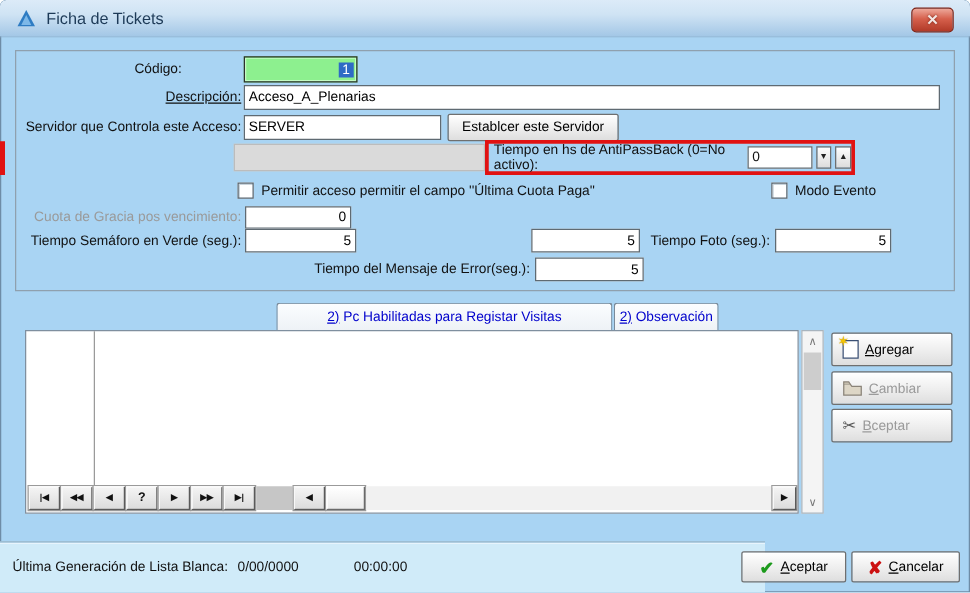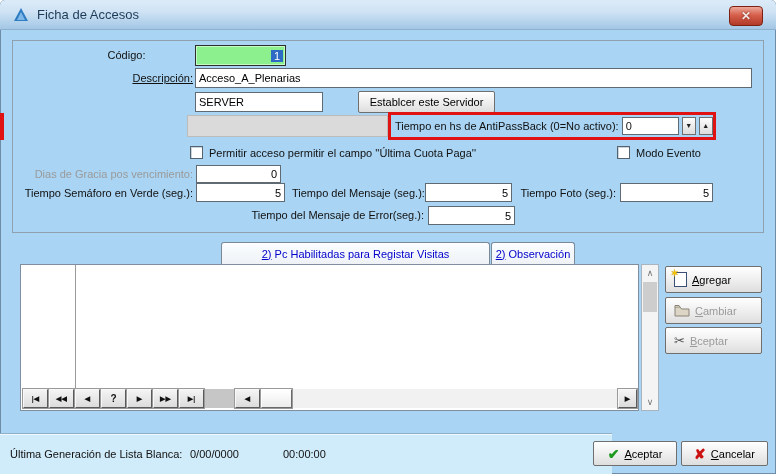--- a/index.html
+++ b/index.html
@@ -61,21 +61,21 @@
     background:#8df08f; border:1px solid #2e2e2e;
     box-shadow:inset 0 0 0 1px #c4fbc4;
     display:flex; justify-content:flex-end; align-items:center; padding:1px 2px;
   }
   .codigo-sel { background:#2e6bc5; color:#fff; padding:0 3px; font-size:11px; }
 
   .gray-bar { position:absolute; left:187px; top:115px; width:201px; height:22px;
     background:#dadada; border:1px solid #bcbcbc; }
 
   .red-box {
-    position:absolute; left:388px; top:112px; width:328px; height:28px;
+    position:absolute; left:388px; top:112px; width:296px; height:28px;
     border:3px solid #e11212; display:flex; align-items:center; padding-left:4px; gap:3px;
   }
   .red-sliver { position:absolute; left:0; top:113px; width:4px; height:27px; background:#e11212; }
   .spin-field { width:57px; height:18px; background:#fff; border:1px solid #5f6a72;
     font-size:11px; padding:0 3px; line-height:16px; }
   .spin-btn { width:14px; height:18px; background:linear-gradient(#fdfdfd,#dcdcdc);
     border:1px solid #6f6f6f; font-size:7px; text-align:center; line-height:16px; cursor:pointer; color:#222; }
 
   
   .tab {
@@ -137,61 +137,61 @@
 </head>
 <body>
 
 <div class="window">
 
   <div class="titlebar">
     <svg class="app-icon" viewBox="0 0 16 16">
       <polygon points="8,1 15,14 1,14" fill="#2e7cc3"></polygon>
       <polygon points="8,5 12,13 4,13" fill="#7db8e8"></polygon>
     </svg>
-    <span class="title-text">Ficha de Accesos</span>
+    <span class="title-text">Ficha de Tickets</span>
     <div class="close-btn">
       <span>✕</span>
     </div>
   </div>
 
   <div class="groupbox"></div>
 
   <div class="lbl" style="left:60px; top:49px; width:133px;text-align:center;">Código:</div>
   <div class="codigo-field">
     <span class="codigo-sel">1</span>
   </div>
 
   <div class="lbl" style="left:60px; top:72px; width:133px;text-decoration:underline;">Descripción:</div>
   <input class="inp" style="left: 195px; top: 68px; width: 557px; height: 20px;" value="Acceso_A_Plenarias">
 
-  <input class="inp" style="left: 195px; top: 92px; width: 128px; height: 20px;" value="SERVER">
+  <div class="lbl" style="left:20px; top:96px; width:173px;">Servidor que Controla este Acceso:</div>
+  <input class="inp" style="left: 195px; top: 92px; width: 158px; height: 20px;" value="SERVER">
   <button class="btn" style="left:358px; top:91px; width:137px; height:22px;">
     <span>Establcer este Servidor</span>
   </button>
 
   <div class="gray-bar"></div>
   <div class="red-sliver"></div>
   <div class="red-box">
     <span>Tiempo en hs de AntiPassBack (0=No activo):</span>
     <span class="spin-field">0</span>
     <span class="spin-btn">▼</span>
     <span class="spin-btn">▲</span>
   </div>
 
   <div class="checkbox" style="left:190px; top:146px;"></div>
   <div class="lbl-left" style="left:209px; top:147px;">Permitir acceso permitir el campo ''Última Cuota Paga''</div>
   <div class="checkbox" style="left:617px; top:146px;"></div>
   <div class="lbl-left" style="left:636px; top:147px;">Modo Evento</div>
 
-  <div class="lbl" style="left:20px; top:168px; width:173px; color:#9a9a9a;">Dias de Gracia pos vencimiento:</div>
+  <div class="lbl" style="left:20px; top:168px; width:173px; color:#9a9a9a;">Cuota de Gracia pos vencimiento:</div>
   <input class="inp right" style="left: 196px; top: 165px; width: 85px; height: 18px;" value="0">
 
   <div class="lbl" style="left:20px; top:187px; width:173px;">Tiempo Semáforo en Verde (seg.):</div>
   <input class="inp right" style="left: 196px; top: 183px; width: 89px; height: 19px;" value="5">
-  <div class="lbl" style="left:292px; top:187px; width:129px;">Tiempo del Mensaje (seg.):</div>
   <input class="inp right" style="left: 425px; top: 183px; width: 87px; height: 19px;" value="5">
   <div class="lbl" style="left:510px; top:187px; width:106px;">Tiempo Foto (seg.):</div>
   <input class="inp right" style="left: 620px; top: 183px; width: 93px; height: 19px;" value="5">
 
   <div class="lbl" style="left:214px; top:209px; width:210px;">Tiempo del Mensaje de Error(seg.):</div>
   <input class="inp right" style="left: 428px; top: 206px; width: 87px; height: 19px;" value="5">
 
   <div class="tab" style="left:221px; width:269px;">
     <span><span class="ul">2)</span><span> Pc Habilitadas para Registar Visitas</span></span>
   </div>

